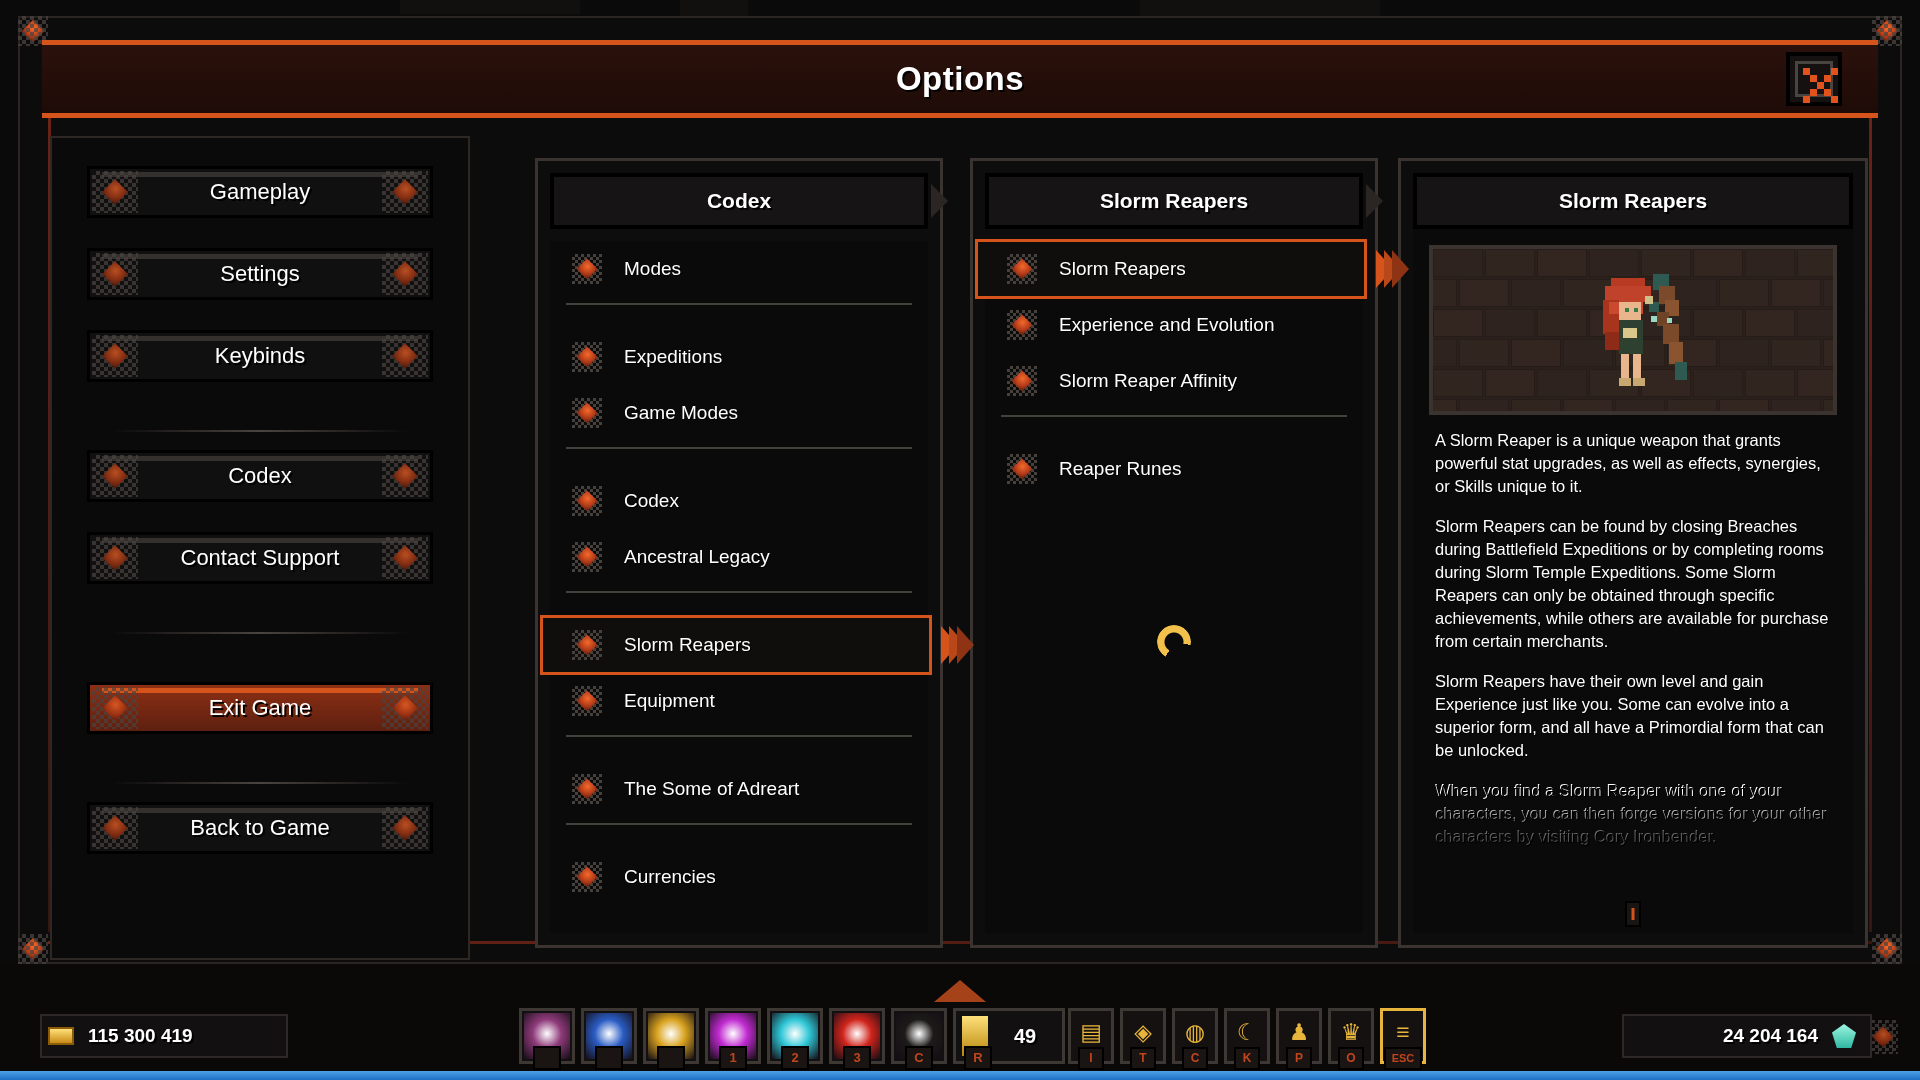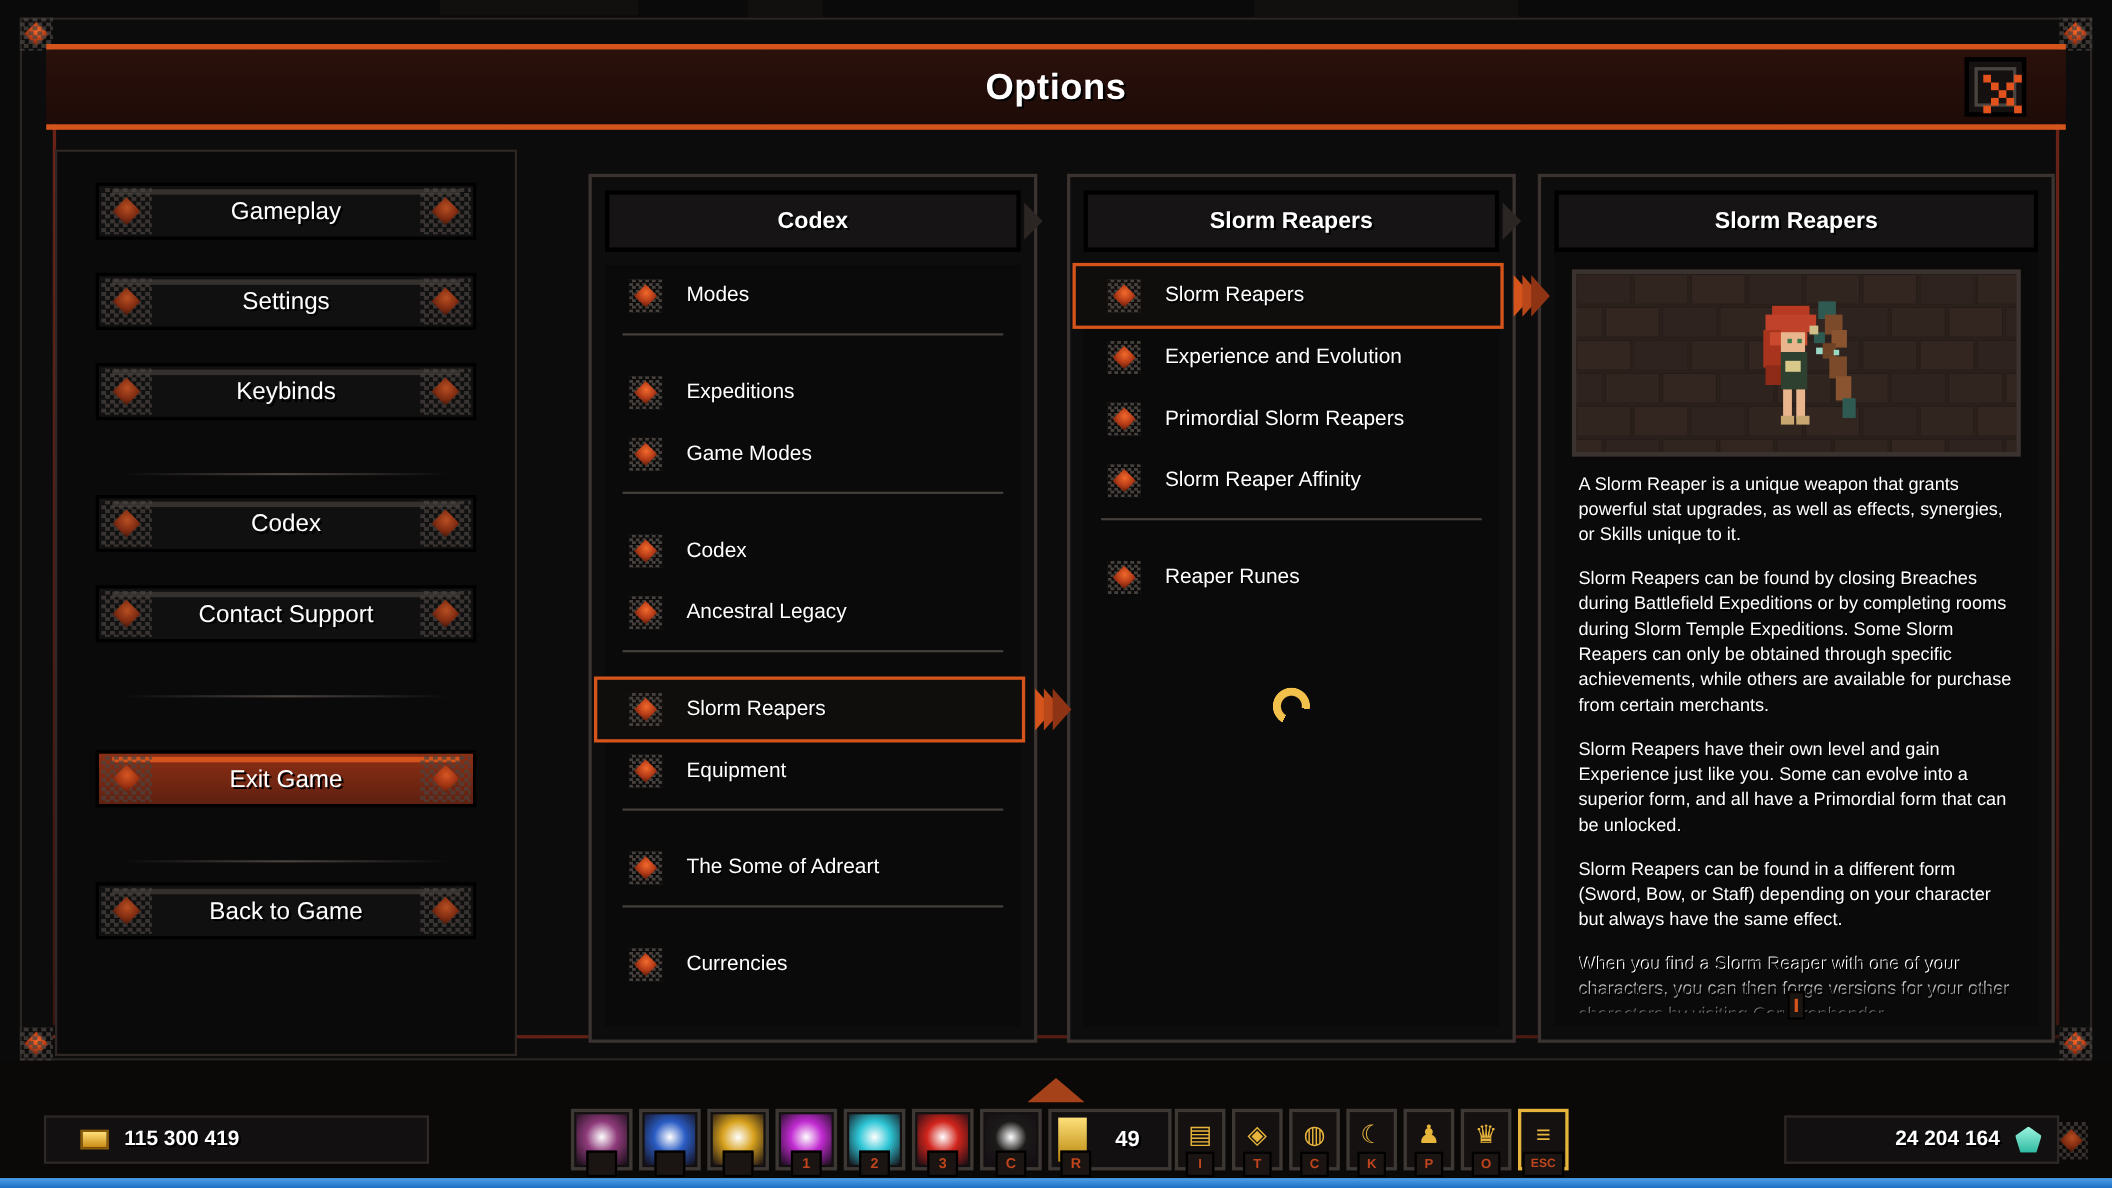--- a/index.html
+++ b/index.html
@@ -191,21 +191,21 @@
     background:conic-gradient(from 210deg,#f2c14b 0deg 250deg, transparent 250deg 360deg);
     -webkit-mask:radial-gradient(circle, transparent 9px, #000 10px);
             mask:radial-gradient(circle, transparent 9px, #000 10px);
   }
 
   
   #hud { position:absolute; left:0; bottom:0; width:1920px; height:115px; }
   #hud-bg { position:absolute; inset:0; background:#0a0908; }
   .hud-panel { position:absolute; background:#121010; border:2px solid #2e2926; }
 
-  #gold-box { left:40px; bottom:22px; width:350px; height:44px; display:flex; align-items:center; padding-left:31px; }
+  #gold-box { left:40px; bottom:22px; width:248px; height:44px; display:flex; align-items:center; padding-left:6px; }
   #gold-icon { width:26px; height:18px; background:linear-gradient(#ffe07a,#c98b14); border:2px solid #8a5c0a; margin-right:14px; }
   .hud-num { font-size:19px; font-weight:bold; text-shadow:2px 2px 0 #000; }
 
   #gem-box { right:48px; bottom:22px; width:250px; height:44px; display:flex; align-items:center; justify-content:flex-end; padding-right:14px; }
   #gem-icon { width:24px; height:24px; margin-left:14px;
     background:linear-gradient(#9ef5e0,#2fb9a2); clip-path:polygon(50% 0,100% 35%,80% 100%,20% 100%,0 35%); }
 
   #skillbar { position:absolute; left:519px; bottom:16px; display:flex; gap:6px; }
   .slot { position:relative; width:56px; height:56px; border:3px solid #3e3835; background:#121010; cursor:pointer; }
   .slot .art { position:absolute; inset:2px; }
@@ -412,24 +412,20 @@
           <span class="txt">Slorm Reapers</span>
           <span class="chevrons">
             <i></i>
             <i></i>
             <i></i>
           </span>
         </div>
         <div class="list-item">
           <span class="ic"></span>
           <span class="txt">Experience and Evolution</span>
-        </div>
-        <div class="list-item">
-          <span class="ic"></span>
-          <span class="txt">Primordial Slorm Reapers</span>
         </div>
         <div class="list-item">
           <span class="ic"></span>
           <span class="txt">Slorm Reaper Affinity</span>
         </div>
         <div class="list-div"></div>
         <div class="list-space"></div>
         <div class="list-item">
           <span class="ic"></span>
           <span class="txt">Reaper Runes</span>
@@ -521,21 +517,20 @@
             <div class="px" style="left: 74px; top: 90px; width: 12px; height: 18px; background: rgb(47, 90, 82);"></div>
             <div class="px" style="left: 44px; top: 24px; width: 8px; height: 8px; background: rgb(207, 192, 138);"></div>
             <div class="px" style="left: 50px; top: 44px; width: 6px; height: 6px; background: rgb(154, 216, 196);"></div>
             <div class="px" style="left: 66px; top: 46px; width: 5px; height: 5px; background: rgb(154, 216, 196);"></div>
           </div>
       </div>
       <div id="detail-text">
           <p>A Slorm Reaper is a unique weapon that grants powerful stat upgrades, as well as effects, synergies, or Skills unique to it.</p>
           <p>Slorm Reapers can be found by closing Breaches during Battlefield Expeditions or by completing rooms during Slorm Temple Expeditions. Some Slorm Reapers can only be obtained through specific achievements, while others are available for purchase from certain merchants.</p>
           <p>Slorm Reapers have their own level and gain Experience just like you. Some can evolve into a superior form, and all have a Primordial form that can be unlocked.</p>
-          <p>Slorm Reapers can be found in a different form (Sword, Bow, or Staff) depending on your character but always have the same effect.</p>
           <p class="faded">When you find a Slorm Reaper with one of your characters, you can then forge versions for your other characters by visiting Cory Ironbender.</p>
         </div>
       <div id="scroll-thumb"></div>
     </div>
   </div>
 </div>
 
 <div id="hud">
   <div id="hud-bg"></div>
   <div id="hud-arrow"></div>

